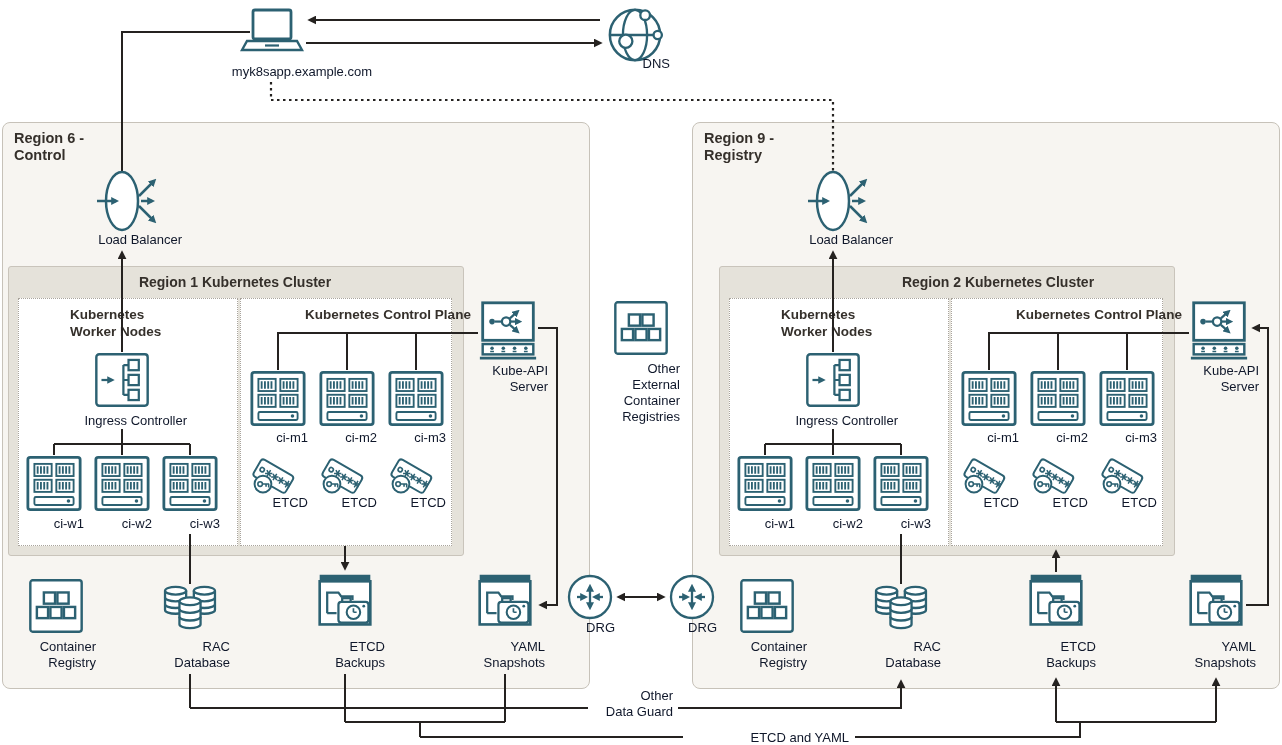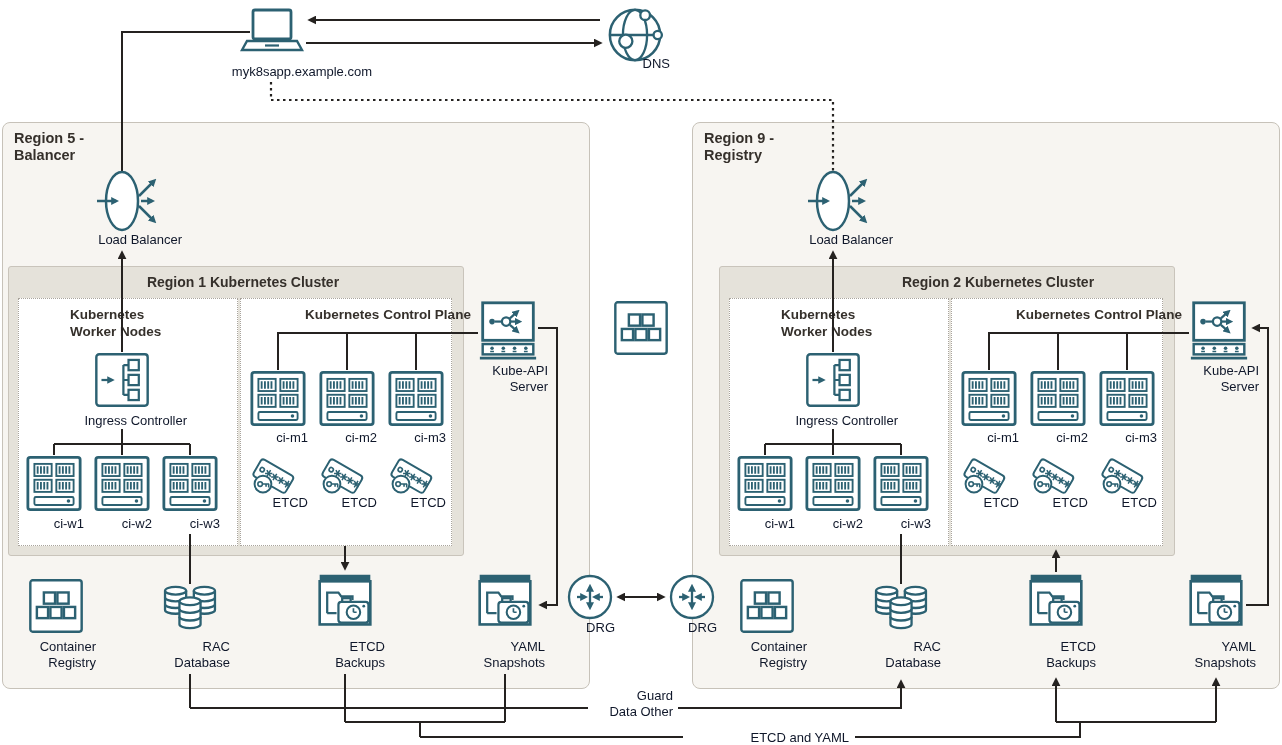--- a/index.html
+++ b/index.html
@@ -165,28 +165,28 @@
 <div class="region" id="region1" style="left:2px"></div>
 <div class="region" id="region2" style="left:692px"></div>
 <div class="cluster" style="left:8px"></div>
 <div class="cluster" style="left:719px"></div>
 <div class="inner" style="left:18px;width:220px"></div>
 <div class="inner" style="left:240px;width:212px"></div>
 <div class="inner" style="left:729px;width:220px"></div>
 <div class="inner" style="left:951px;width:212px"></div>
 
 <div class="rtitle" style="left:14px;top:130px;width:110px">
-  <div>Region 5 -</div>
-  <div>Balancer</div>
+  <div>Region 6 -</div>
+  <div>Control</div>
 </div>
 <div class="rtitle" style="left:704px;top:130px;width:110px">
   <div>Region 9 -</div>
   <div>Registry</div>
 </div>
-<div class="ctitle" style="left:8px;top:274px;width:456px">Region 1 Kubernetes Cluster</div>
+<div class="ctitle" style="left:0;top:274px;width:456px">Region 1 Kubernetes Cluster</div>
 <div class="ctitle" style="left:719px;top:274px;width:544px">Region 2 Kubernetes Cluster</div>
 <div class="btitle" style="left:28px;top:306px;width:100px">Kubernetes Worker Nodes</div>
 <div class="btitle" style="left:739px;top:306px;width:100px">Kubernetes Worker Nodes</div>
 <div class="btitle" style="left:240px;top:306px;width:212px;text-align:center">Kubernetes Control Plane</div>
 <div class="btitle" style="left:951px;top:306px;width:212px;text-align:center">Kubernetes Control Plane</div>
 
 <div class="icon" style="left:240px;top:8px;width:64px;height:48px">
       <svg viewBox="0 0 64 48">
         <use href="#s-laptop"></use>
       </svg>
@@ -334,20 +334,21 @@
         <use href="#s-kapi"></use>
       </svg>
     </div>
 <div class="lbl" style="left:1179px;top:363px;width:80px">Kube-API Server</div>
 
 <div class="icon" style="left:613px;top:300px;width:56px;height:56px">
       <svg viewBox="0 0 60 60">
         <use href="#s-reg"></use>
       </svg>
     </div>
+<div class="lbl" style="left:602px;top:361px;width:78px">Other External Container Registries</div>
 <div class="lbl" style="left:565px;top:620px;width:50px">DRG</div>
 <div class="lbl" style="left:667px;top:620px;width:50px">DRG</div>
 
 <div class="icon" style="left:28px;top:578px;width:56px;height:56px">
       <svg viewBox="0 0 60 60">
         <use href="#s-reg"></use>
       </svg>
     </div>
 <div class="icon" style="left:159px;top:584px;width:62px;height:48px">
       <svg viewBox="0 0 64 50">
@@ -388,22 +389,22 @@
       <svg viewBox="0 0 64 60">
         <use href="#s-snap"></use>
       </svg>
     </div>
 <div class="lbl" style="left:727px;top:639px;width:80px">Container Registry</div>
 <div class="lbl" style="left:861px;top:639px;width:80px">RAC Database</div>
 <div class="lbl" style="left:1016px;top:639px;width:80px">ETCD Backups</div>
 <div class="lbl" style="left:1176px;top:639px;width:80px">YAML Snapshots</div>
 
 <div class="lbl" style="left:593px;top:688px;width:80px">
-  <div>Guard</div>
-  <div>Data Other</div>
+  <div>Other</div>
+  <div>Data Guard</div>
 </div>
 <div class="lbl" style="left:689px;top:730px;width:160px">ETCD and YAML Snapshots</div>
 
 <svg id="overlay" width="1282" height="745" viewBox="0 0 1282 745">
   <g stroke="#252220" stroke-width="2" fill="none">
     <path d="M600,20 H310" marker-end="url(#mB)"></path>
     <path d="M306,43 H600" marker-end="url(#mB)"></path>
     <path d="M250,32 H122 V172"></path>
     <path d="M271,82 V100 H833 V171" stroke-dasharray="2.5 3.5" stroke-width="2.2"></path>
     <path d="M122,352 V253" marker-end="url(#mB)"></path>

